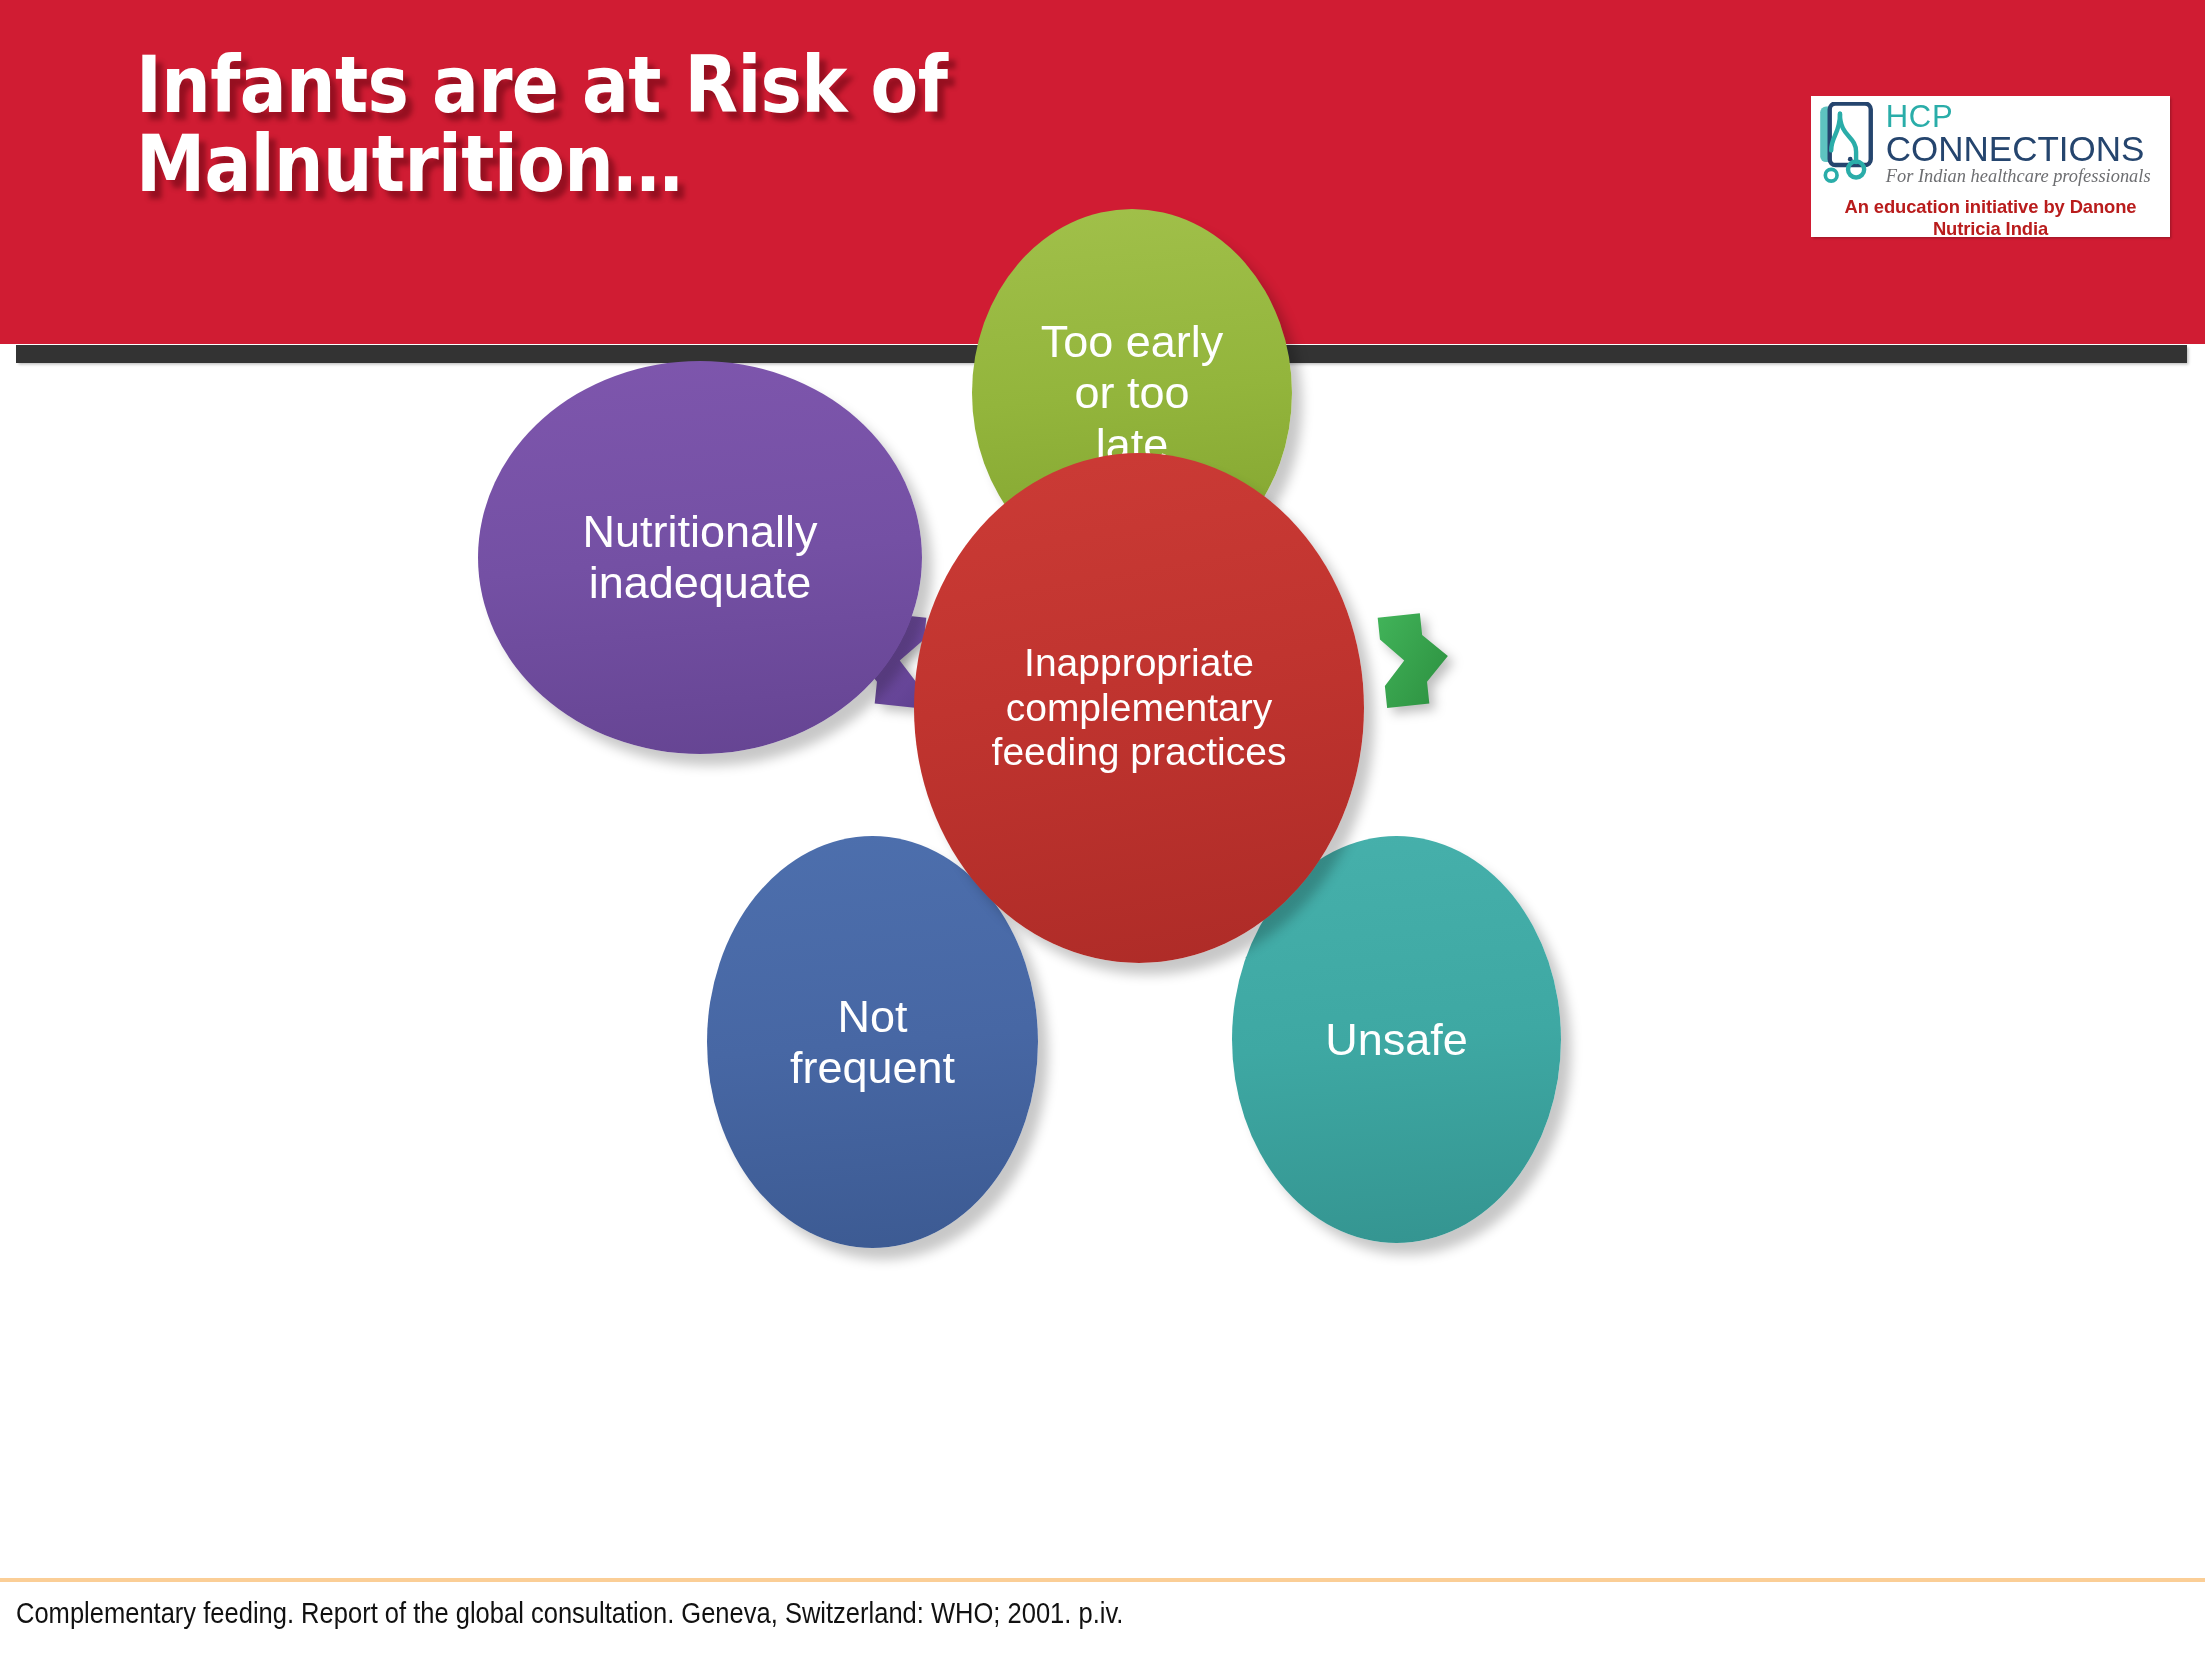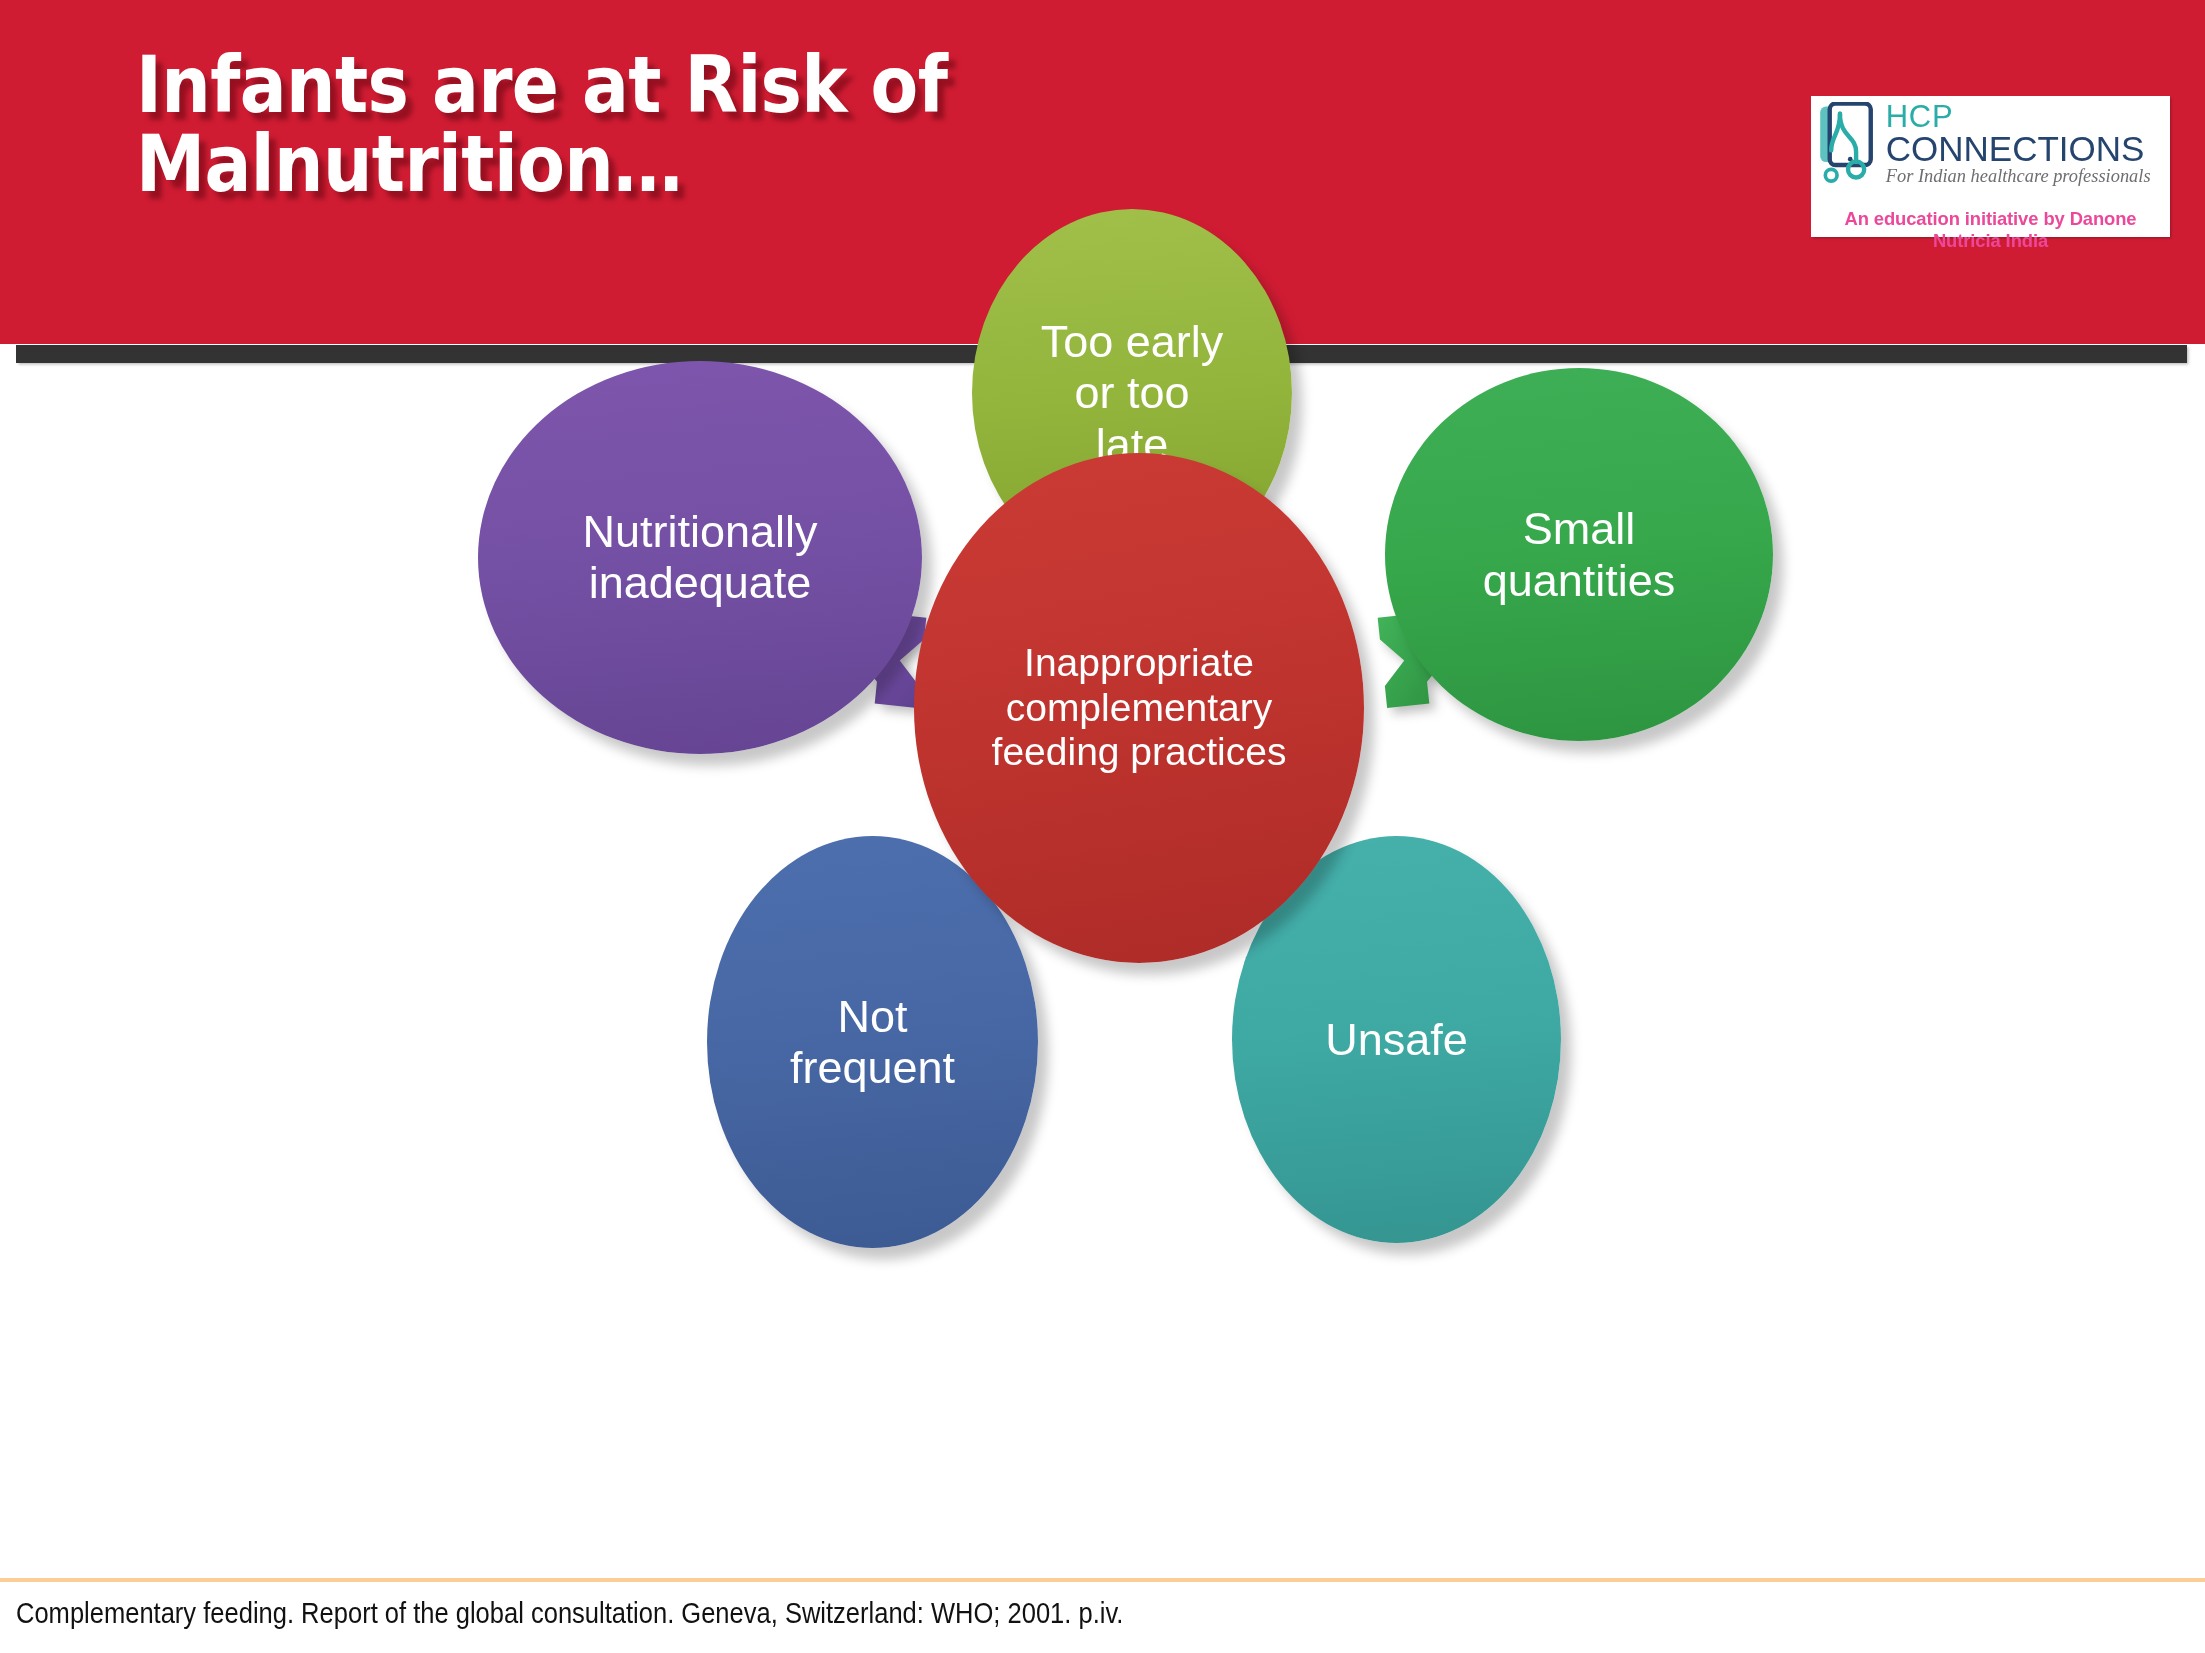--- a/index.html
+++ b/index.html
@@ -96,26 +96,26 @@
   #logo-tagline {
     color: #6d6e71;
     font-family: "Liberation Serif", serif;
     font-style: italic;
     font-size: 18.4px;
     line-height: 1.1;
     margin-top: 0.7px;
     letter-spacing: 0px;
   }
   #logo-initiative {
-    color: #ec4899;
+    color: #b91c1c;
     font-family: "Liberation Sans", sans-serif;
     font-weight: bold;
     font-size: 18.4px;
     text-align: center;
-    margin-top: 12px;
+    margin-top: 0;
     letter-spacing: -0.1px;
   }
 
   
   #diagram {
     position: absolute;
     left: 0;
     top: 368px;
     width: 1797px;
     height: 1191px;
@@ -271,24 +271,20 @@
       <polygon points="94,4 36,4 36,34 4,66 36,98 36,128 94,128 94,98 64,66 94,34" fill="url(#gE)" transform="rotate(6 54 66)"></polygon>
     </svg>
   </div>
 
   <div class="node" id="node-too-early">
     <span>Too early
 or too
 late</span>
   </div>
 
-  <div class="node" id="node-small-quantities">
-    <span>Small
-quantities</span>
-  </div>
 
   <div class="node" id="node-unsafe">
     <span>Unsafe</span>
   </div>
 
   <div class="node" id="node-nutritionally">
     <span>Nutritionally
 inadequate</span>
   </div>
 

